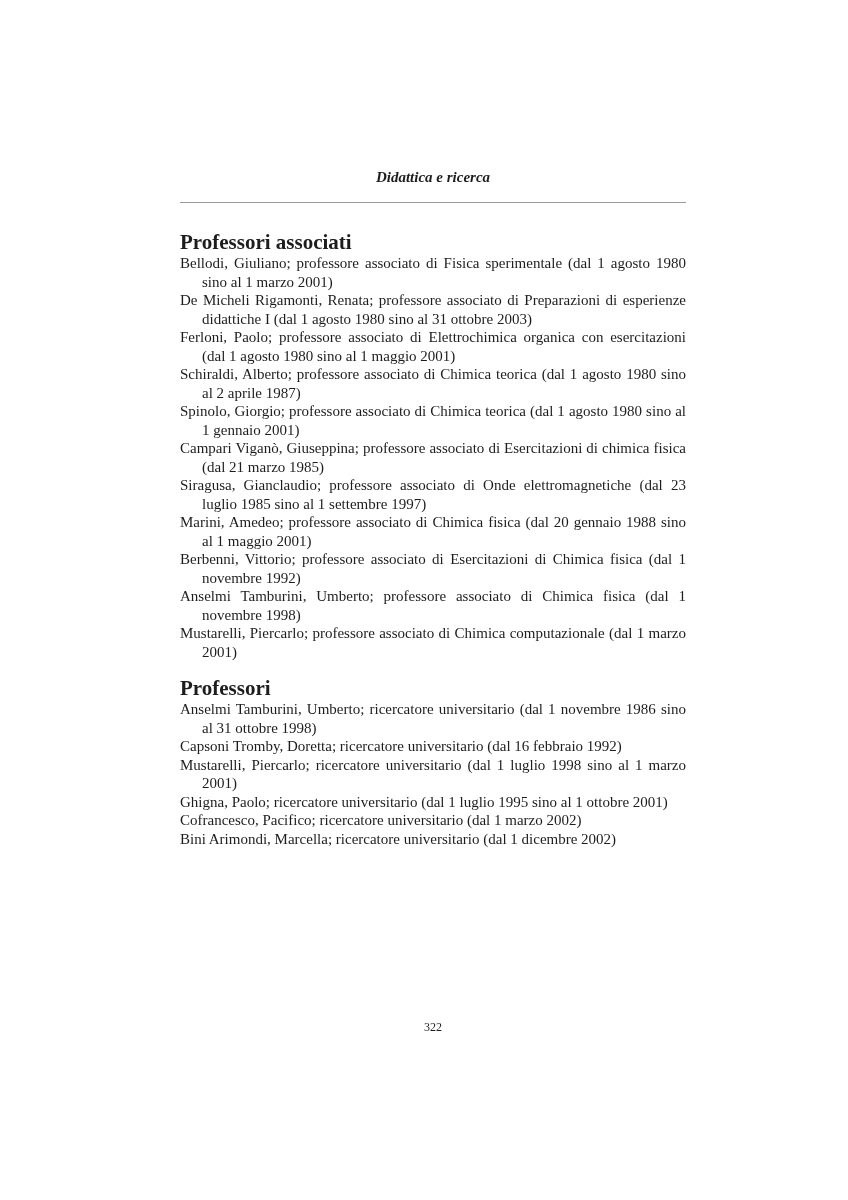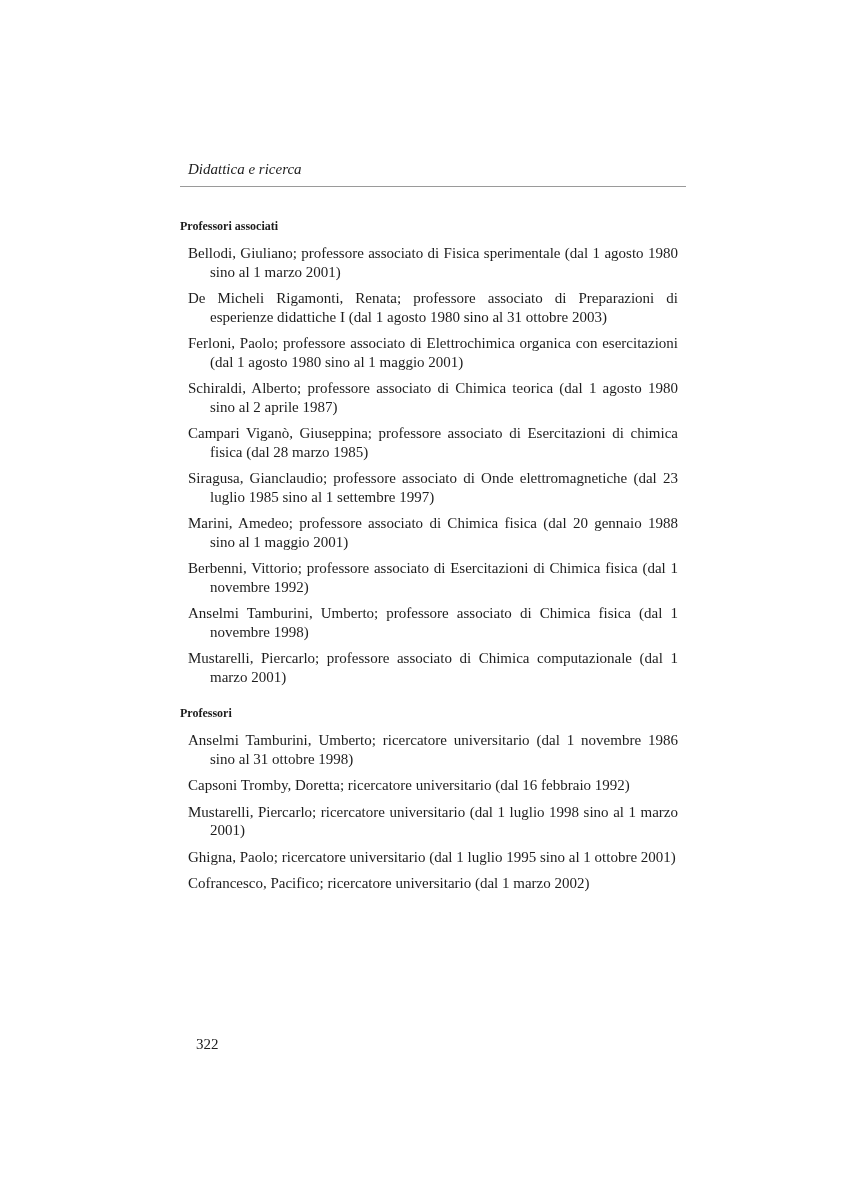--- a/index.html
+++ b/index.html
@@ -21,91 +21,95 @@
     height: 1200px;
     background: #ffffff;
   }
   .content {
     position: absolute;
     left: 180px;
     top: 152px;
     width: 506px;
   }
   .running-header {
-    text-align: left;
+    text-align: center;
     font-style: italic;
     font-size: 15px;
     line-height: 18px;
-    margin: 8px;
+    margin: 16px;
+    font-weight: bold;
   }
   .header-rule {
     border: none;
     border-top: 1px solid #9a9a9a;
     margin: 7px 0 0 0;
     height: 0;
   }
   .sections {
     margin-top: 30px;
   }
   .section + .section {
     margin-top: 18px;
   }
   .section-title {
     font-weight: bold;
-    font-size: 12px;
+    font-size: 21px;
     line-height: 19px;
     margin: 0 0 2px 0;
   }
   .entry {
-    margin: 8px;
+    margin: 0;
     font-size: 15px;
     line-height: 18.5px;
     text-align: justify;
     padding-left: 22px;
     text-indent: -22px;
   }
   .page-number {
     position: absolute;
     left: 180px;
     top: 1020px;
     width: 506px;
-    font-size: 15px;
-    margin: 16px;
+    text-align: center;
+    font-size: 12px;
+    margin: 0;
   }
 </style>
 </head>
 <body>
 
 <div class="page">
   <div class="content">
     <p class="running-header">Didattica e ricerca</p>
     <hr class="header-rule">
     <div class="sections">
   <section class="section">
     <h2 class="section-title">Professori associati</h2>
     <div class="entry-list">
             <p class="entry">Bellodi, Giuliano; professore associato di Fisica sperimentale (dal 1 agosto 1980 sino al 1 marzo 2001)</p>
             <p class="entry">De Micheli Rigamonti, Renata; professore associato di Preparazioni di esperienze didattiche I (dal 1 agosto 1980 sino al 31 ottobre 2003)</p>
             <p class="entry">Ferloni, Paolo; professore associato di Elettrochimica organica con esercitazioni (dal 1 agosto 1980 sino al 1 maggio 2001)</p>
             <p class="entry">Schiraldi, Alberto; professore associato di Chimica teorica (dal 1 agosto 1980 sino al 2 aprile 1987)</p>
-            <p class="entry">Campari Viganò, Giuseppina; professore associato di Esercitazioni di chimica fisica (dal 28 marzo 1985)</p>
+            <p class="entry">Spinolo, Giorgio; professore associato di Chimica teorica (dal 1 agosto 1980 sino al 1 gennaio 2001)</p>
+            <p class="entry">Campari Viganò, Giuseppina; professore associato di Esercitazioni di chimica fisica (dal 21 marzo 1985)</p>
             <p class="entry">Siragusa, Gianclaudio; professore associato di Onde elettromagnetiche (dal 23 luglio 1985 sino al 1 settembre 1997)</p>
             <p class="entry">Marini, Amedeo; professore associato di Chimica fisica (dal 20 gennaio 1988 sino al 1 maggio 2001)</p>
             <p class="entry">Berbenni, Vittorio; professore associato di Esercitazioni di Chimica fisica (dal 1 novembre 1992)</p>
             <p class="entry">Anselmi Tamburini, Umberto; professore associato di Chimica fisica (dal 1 novembre 1998)</p>
             <p class="entry">Mustarelli, Piercarlo; professore associato di Chimica computazionale (dal 1 marzo 2001)</p>
           </div>
   </section>
 
   <section class="section">
     <h2 class="section-title">Professori</h2>
     <div class="entry-list">
             <p class="entry">Anselmi Tamburini, Umberto; ricercatore universitario (dal 1 novembre 1986 sino al 31 ottobre 1998)</p>
             <p class="entry">Capsoni Tromby, Doretta; ricercatore universitario (dal 16 febbraio 1992)</p>
             <p class="entry">Mustarelli, Piercarlo; ricercatore universitario (dal 1 luglio 1998 sino al 1 marzo 2001)</p>
             <p class="entry">Ghigna, Paolo; ricercatore universitario (dal 1 luglio 1995 sino al 1 ottobre 2001)</p>
             <p class="entry">Cofrancesco, Pacifico; ricercatore universitario (dal 1 marzo 2002)</p>
+            <p class="entry">Bini Arimondi, Marcella; ricercatore universitario (dal 1 dicembre 2002)</p>
           </div>
   </section>
 </div>
   </div>
   <p class="page-number">322</p>
 </div>
 
 </body></html>

